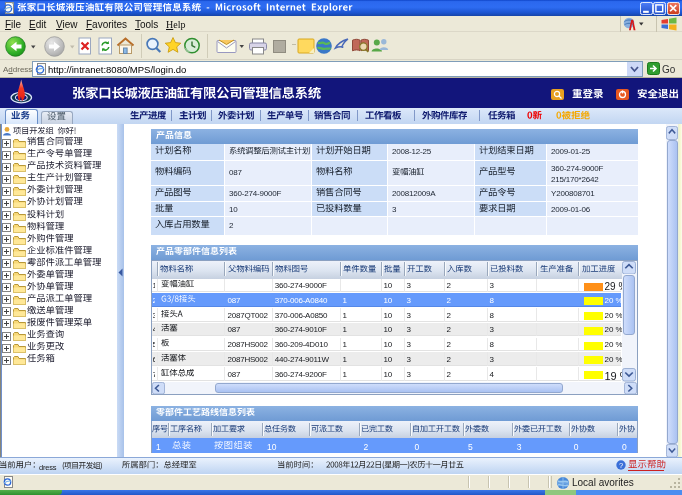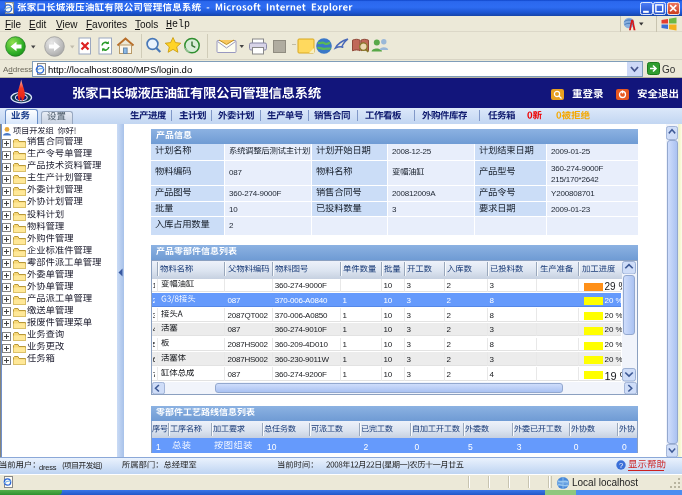--- a/index.html
+++ b/index.html
@@ -90,21 +90,21 @@
         <stop offset="1" stop-color="#c93a1b"></stop>
       </linearGradient>
     </defs>
   </svg>
 <div style="position:absolute;left:0px;top:16px;width:682px;height:16px;background:#ece9d8;border-bottom:1px solid #dcd8c8"></div>
 <div style="position:absolute;left:5px;top:19px;font-size:10px;color:#111;font-family:'Liberation Sans'"><u>F</u>ile</div>
 <div style="position:absolute;left:29px;top:19px;font-size:10px;color:#111;font-family:'Liberation Sans'"><u>E</u>dit</div>
 <div style="position:absolute;left:56px;top:19px;font-size:10px;color:#111;font-family:'Liberation Sans'"><u>V</u>iew</div>
 <div style="position:absolute;left:86px;top:19px;font-size:10px;color:#111;font-family:'Liberation Sans'"><u>F</u>avorites</div>
 <div style="position:absolute;left:135px;top:19px;font-size:10px;color:#111;font-family:'Liberation Sans'"><u>T</u>ools</div>
-<div style="position:absolute;left:166px;top:19px;font-size:10px;color:#111;font-family:Liberation Mono, monospace"><u>H</u>elp</div>
+<div style="position:absolute;left:166px;top:19px;font-size:10px;color:#111;font-family:Liberation Serif, serif"><u>H</u>elp</div>
 <div style="position:absolute;left:620px;top:16px;width:1px;height:16px;background:#c8c4b0"></div>
 <svg class="abs" style="left:623px;top:17px" width="22" height="14" viewBox="0 0 22 14">
 <circle cx="6" cy="6" r="5.3" fill="#88aede"></circle>
     <path d="M1.5 4.5c2.5-2 6.5-2 9 0M1.5 7.8c2.5-2 6.5-2 9 0" stroke="#4377b5" fill="none"></path>
 <path d="M6 13.3 8.2 2.8h2l2.3 10.5h-1.9l-1.4-8-1.4 8z" fill="#d81818"></path>
 <path d="M16 5.5l4.5 0-2.25 3z" fill="#333"></path>
 </svg>
 <div style="position:absolute;left:656px;top:16px;width:1px;height:16px;background:#c8c4b0"></div>
 <svg class="abs" style="left:661px;top:17px" width="16" height="14" viewBox="0 0 16 14">
 <path d="M0.5 3 7 1.9 7 6.5 0.5 6.5Z" fill="#e33e30"></path>
@@ -203,21 +203,21 @@
     <path d="M9.6 13c0-3.7 8.6-3.7 8.6 0z" fill="#9ab8d8"></path>
 </svg>
 <div style="position:absolute;left:0px;top:60px;width:682px;height:18px;background:#ece9d8;border-bottom:1px solid #b8b4a0"></div>
 <div style="position:absolute;left:3px;top:64.5px;font-size:8px;color:#6a675a">A<span style="text-decoration:underline">d</span>dress</div>
 <div style="position:absolute;left:32px;top:61px;width:611px;height:16px;background:#fff;border:1px solid #7f9db9"></div>
 <svg class="abs" style="left:35px;top:63px" width="12" height="12" viewBox="0 0 12 12">
 <rect x="2.5" y="0.5" width="8" height="11" fill="#fdfdf5" stroke="#888"></rect>
 <circle cx="5" cy="6.5" r="3.6" fill="none" stroke="#2a66d9" stroke-width="1.4"></circle>
 <path d="M1.5 7.6c2-1.6 5.2-2.4 7.6-2.1" stroke="#7ab0e8" stroke-width="1.2" fill="none"></path>
 </svg>
-<div style="position:absolute;left:48px;top:64px;font-size:9.5px;color:#000">http://localhost:8080/MPS/login.do</div>
+<div style="position:absolute;left:48px;top:64px;font-size:9.5px;color:#000">http://intranet:8080/MPS/login.do</div>
 <svg class="abs" style="left:627px;top:62px" width="15" height="14" viewBox="0 0 15 14">
 <rect width="15" height="14" fill="#cdd9f7"></rect>
     <path d="M4 5l3.5 4L11 5" fill="none" stroke="#44548c" stroke-width="1.8"></path>
 </svg>
 <svg class="abs" style="left:647px;top:62px" width="13" height="13" viewBox="0 0 13 13">
 <rect x="0.5" y="0.5" width="12" height="12" rx="2" fill="#2f9e2f" stroke="#1c7a1c"></rect>
 <path d="M3 6.5h5M6 3.5l3 3-3 3" stroke="#fff" stroke-width="1.6" fill="none"></path>
 </svg>
 <div style="position:absolute;left:662px;top:63.5px;font-size:10px;color:#333">Go</div>
 <div style="position:absolute;left:0px;top:78px;width:682px;height:30px;background:#12157b"></div>
@@ -900,21 +900,21 @@
 <div style="position:absolute;left:475px;top:202px;width:72px;height:15px;background:#cbddf7;border-right:1px solid #fff;border-bottom:1px solid #fff;"></div>
 <div style="position:absolute;left:479px;top:203.5px;">
     <svg class="t" width="36" height="13" viewBox="0 0 36 13" fill="#1c2430">
       <use href="#r8981" transform="translate(0.0 7.4) scale(0.093)"></use>
       <use href="#r6C42" transform="translate(9.1 7.4) scale(0.093)"></use>
       <use href="#r65E5" transform="translate(18.2 7.4) scale(0.093)"></use>
       <use href="#r671F" transform="translate(27.3 7.4) scale(0.093)"></use>
     </svg>
   </div>
 <div style="position:absolute;left:547px;top:202px;width:91px;height:15px;background:#e8eefb;border-bottom:1px solid #fff;"></div>
-<div style="position:absolute;left:551px;top:204.5px;font-size:8px;letter-spacing:-0.2px;color:#1c2430">2009-01-23</div>
+<div style="position:absolute;left:551px;top:204.5px;font-size:8px;letter-spacing:-0.2px;color:#1c2430">2009-01-06</div>
 <div style="position:absolute;left:151px;top:217px;width:74px;height:17.5px;background:#cbddf7;border-right:1px solid #fff;"></div>
 <div style="position:absolute;left:155px;top:219.75px;">
     <svg class="t" width="55" height="13" viewBox="0 0 55 13" fill="#1c2430">
       <use href="#r5165" transform="translate(0.0 7.4) scale(0.093)"></use>
       <use href="#r5E93" transform="translate(9.1 7.4) scale(0.093)"></use>
       <use href="#r5360" transform="translate(18.2 7.4) scale(0.093)"></use>
       <use href="#r7528" transform="translate(27.3 7.4) scale(0.093)"></use>
       <use href="#r6570" transform="translate(36.4 7.4) scale(0.093)"></use>
       <use href="#r91CF" transform="translate(45.5 7.4) scale(0.093)"></use>
     </svg>
@@ -1180,21 +1180,21 @@
 <div style="position:absolute;left:578px;top:352.19999999999993px;width:1px;height:13.7px;background:#e8e8e8"></div>
 <div style="position:absolute;left:152.5px;top:354.79999999999995px;width:2.5px;overflow:hidden;font-size:8px;color:#16181c">6</div>
 <div style="position:absolute;left:160.5px;top:353.79999999999995px;">
     <svg class="t" width="25" height="12" viewBox="0 0 25 12" fill="#16181c">
       <use href="#r6D3B" transform="translate(0.0 6.7) scale(0.084)"></use>
       <use href="#r585E" transform="translate(8.3 6.7) scale(0.084)"></use>
       <use href="#r4F53" transform="translate(16.6 6.7) scale(0.084)"></use>
     </svg>
   </div>
 <div style="position:absolute;left:227.4px;top:354.79999999999995px;font-size:8px;letter-spacing:-0.2px;color:#16181c">2087HS002</div>
-<div style="position:absolute;left:274.7px;top:354.79999999999995px;font-size:8px;letter-spacing:-0.2px;color:#16181c">360-230-9011W</div>
+<div style="position:absolute;left:274.7px;top:354.79999999999995px;font-size:8px;letter-spacing:-0.2px;color:#16181c">440-274-9011W</div>
 <div style="position:absolute;left:342.5px;top:354.79999999999995px;font-size:8px;letter-spacing:-0.2px;color:#16181c">1</div>
 <div style="position:absolute;left:383.5px;top:354.79999999999995px;font-size:8px;letter-spacing:-0.2px;color:#16181c">10</div>
 <div style="position:absolute;left:406.5px;top:354.79999999999995px;font-size:8px;letter-spacing:-0.2px;color:#16181c">3</div>
 <div style="position:absolute;left:446.5px;top:354.79999999999995px;font-size:8px;letter-spacing:-0.2px;color:#16181c">2</div>
 <div style="position:absolute;left:489.5px;top:354.79999999999995px;font-size:8px;letter-spacing:-0.2px;color:#16181c">3</div>
 <div style="position:absolute;left:583.5px;top:356.19999999999993px;width:19.5px;height:8px;background:#ffff00"></div>
 <div style="position:absolute;left:604.5px;top:354.79999999999995px;font-size:8px;color:#16181c">20 %</div>
 <div style="position:absolute;left:152px;top:366.8999999999999px;width:469px;height:13.7px;background:#ffffff;border-bottom:1px solid #e2e2e2"></div>
 <div style="position:absolute;left:156.5px;top:366.8999999999999px;width:1px;height:13.7px;background:#e8e8e8"></div>
 <div style="position:absolute;left:224.4px;top:366.8999999999999px;width:1px;height:13.7px;background:#e8e8e8"></div>
@@ -1500,21 +1500,21 @@
 <div style="position:absolute;left:528px;top:476px;width:1px;height:12px;background:#c8c4b0"></div>
 <div style="position:absolute;left:529px;top:476px;width:1px;height:12px;background:#fff"></div>
 <div style="position:absolute;left:548px;top:476px;width:1px;height:12px;background:#c8c4b0"></div>
 <div style="position:absolute;left:549px;top:476px;width:1px;height:12px;background:#fff"></div>
 <div style="position:absolute;left:551px;top:476px;width:1px;height:12px;background:#c8c4b0"></div>
 <svg class="abs" style="left:556px;top:475.5px" width="14" height="14" viewBox="0 0 14 14">
 <circle cx="7" cy="7" r="6" fill="#4888d8"></circle>
 <path d="M2 5c3 2 7-1 10 1M2 9c3-1 7 2 10 0" stroke="#9ac8f0" stroke-width="1.6" fill="none"></path>
 <path d="M7 1v12M1 7h12" stroke="#9ac8f0" stroke-width="0.8"></path>
 </svg>
-<div style="position:absolute;left:572px;top:477px;font-size:10px;color:#222">Local localhost</div>
+<div style="position:absolute;left:572px;top:477px;font-size:10px;color:#222">Local avorites</div>
 <svg class="abs" style="left:670px;top:478px" width="11" height="11" viewBox="0 0 11 11">
     <rect x="8" y="0" width="2" height="2" fill="#b8b4a0"></rect>
     <rect x="8" y="4" width="2" height="2" fill="#b8b4a0"></rect>
     <rect x="8" y="8" width="2" height="2" fill="#b8b4a0"></rect>
     <rect x="4" y="4" width="2" height="2" fill="#b8b4a0"></rect>
     <rect x="4" y="8" width="2" height="2" fill="#b8b4a0"></rect>
     <rect x="0" y="8" width="2" height="2" fill="#b8b4a0"></rect>
   </svg>
 <div style="position:absolute;left:0px;top:490px;width:682px;height:5px;background:linear-gradient(180deg,#3a77e8,#2257c8)"></div>
 <div style="position:absolute;left:0px;top:490px;width:62px;height:5px;background:linear-gradient(180deg,#55b04a,#2f8f2f);border-radius:0 0 4px 0"></div>

